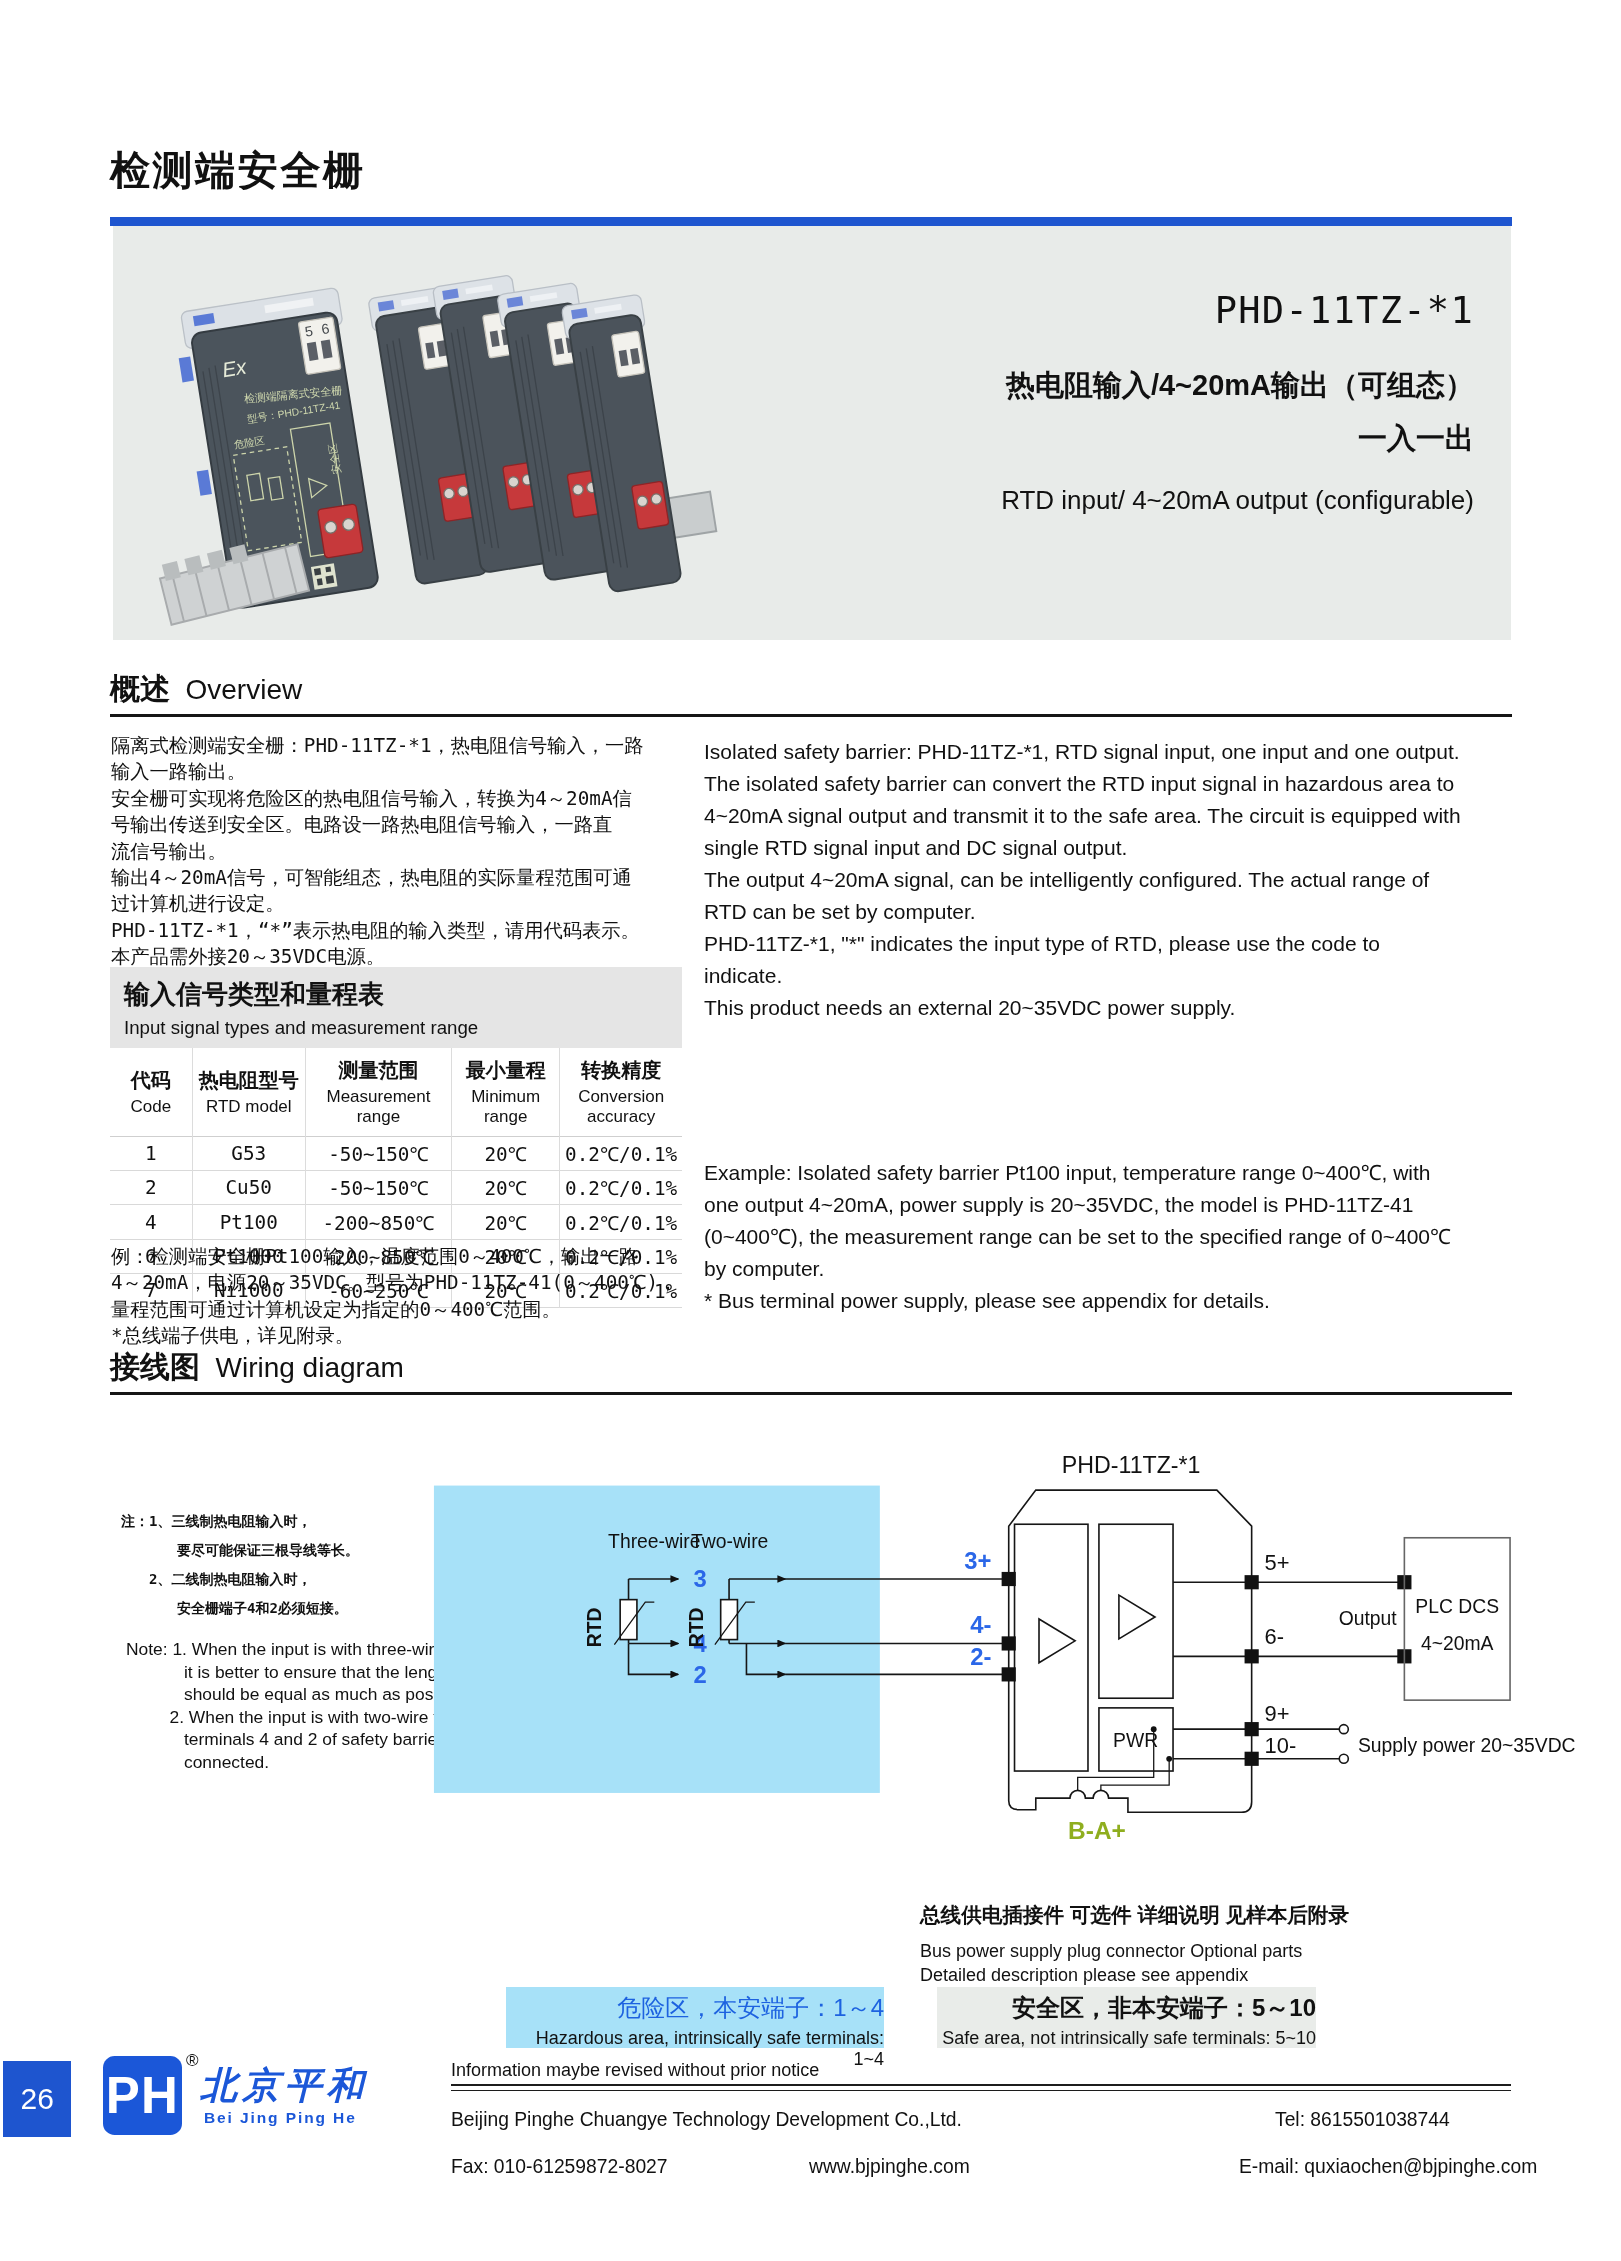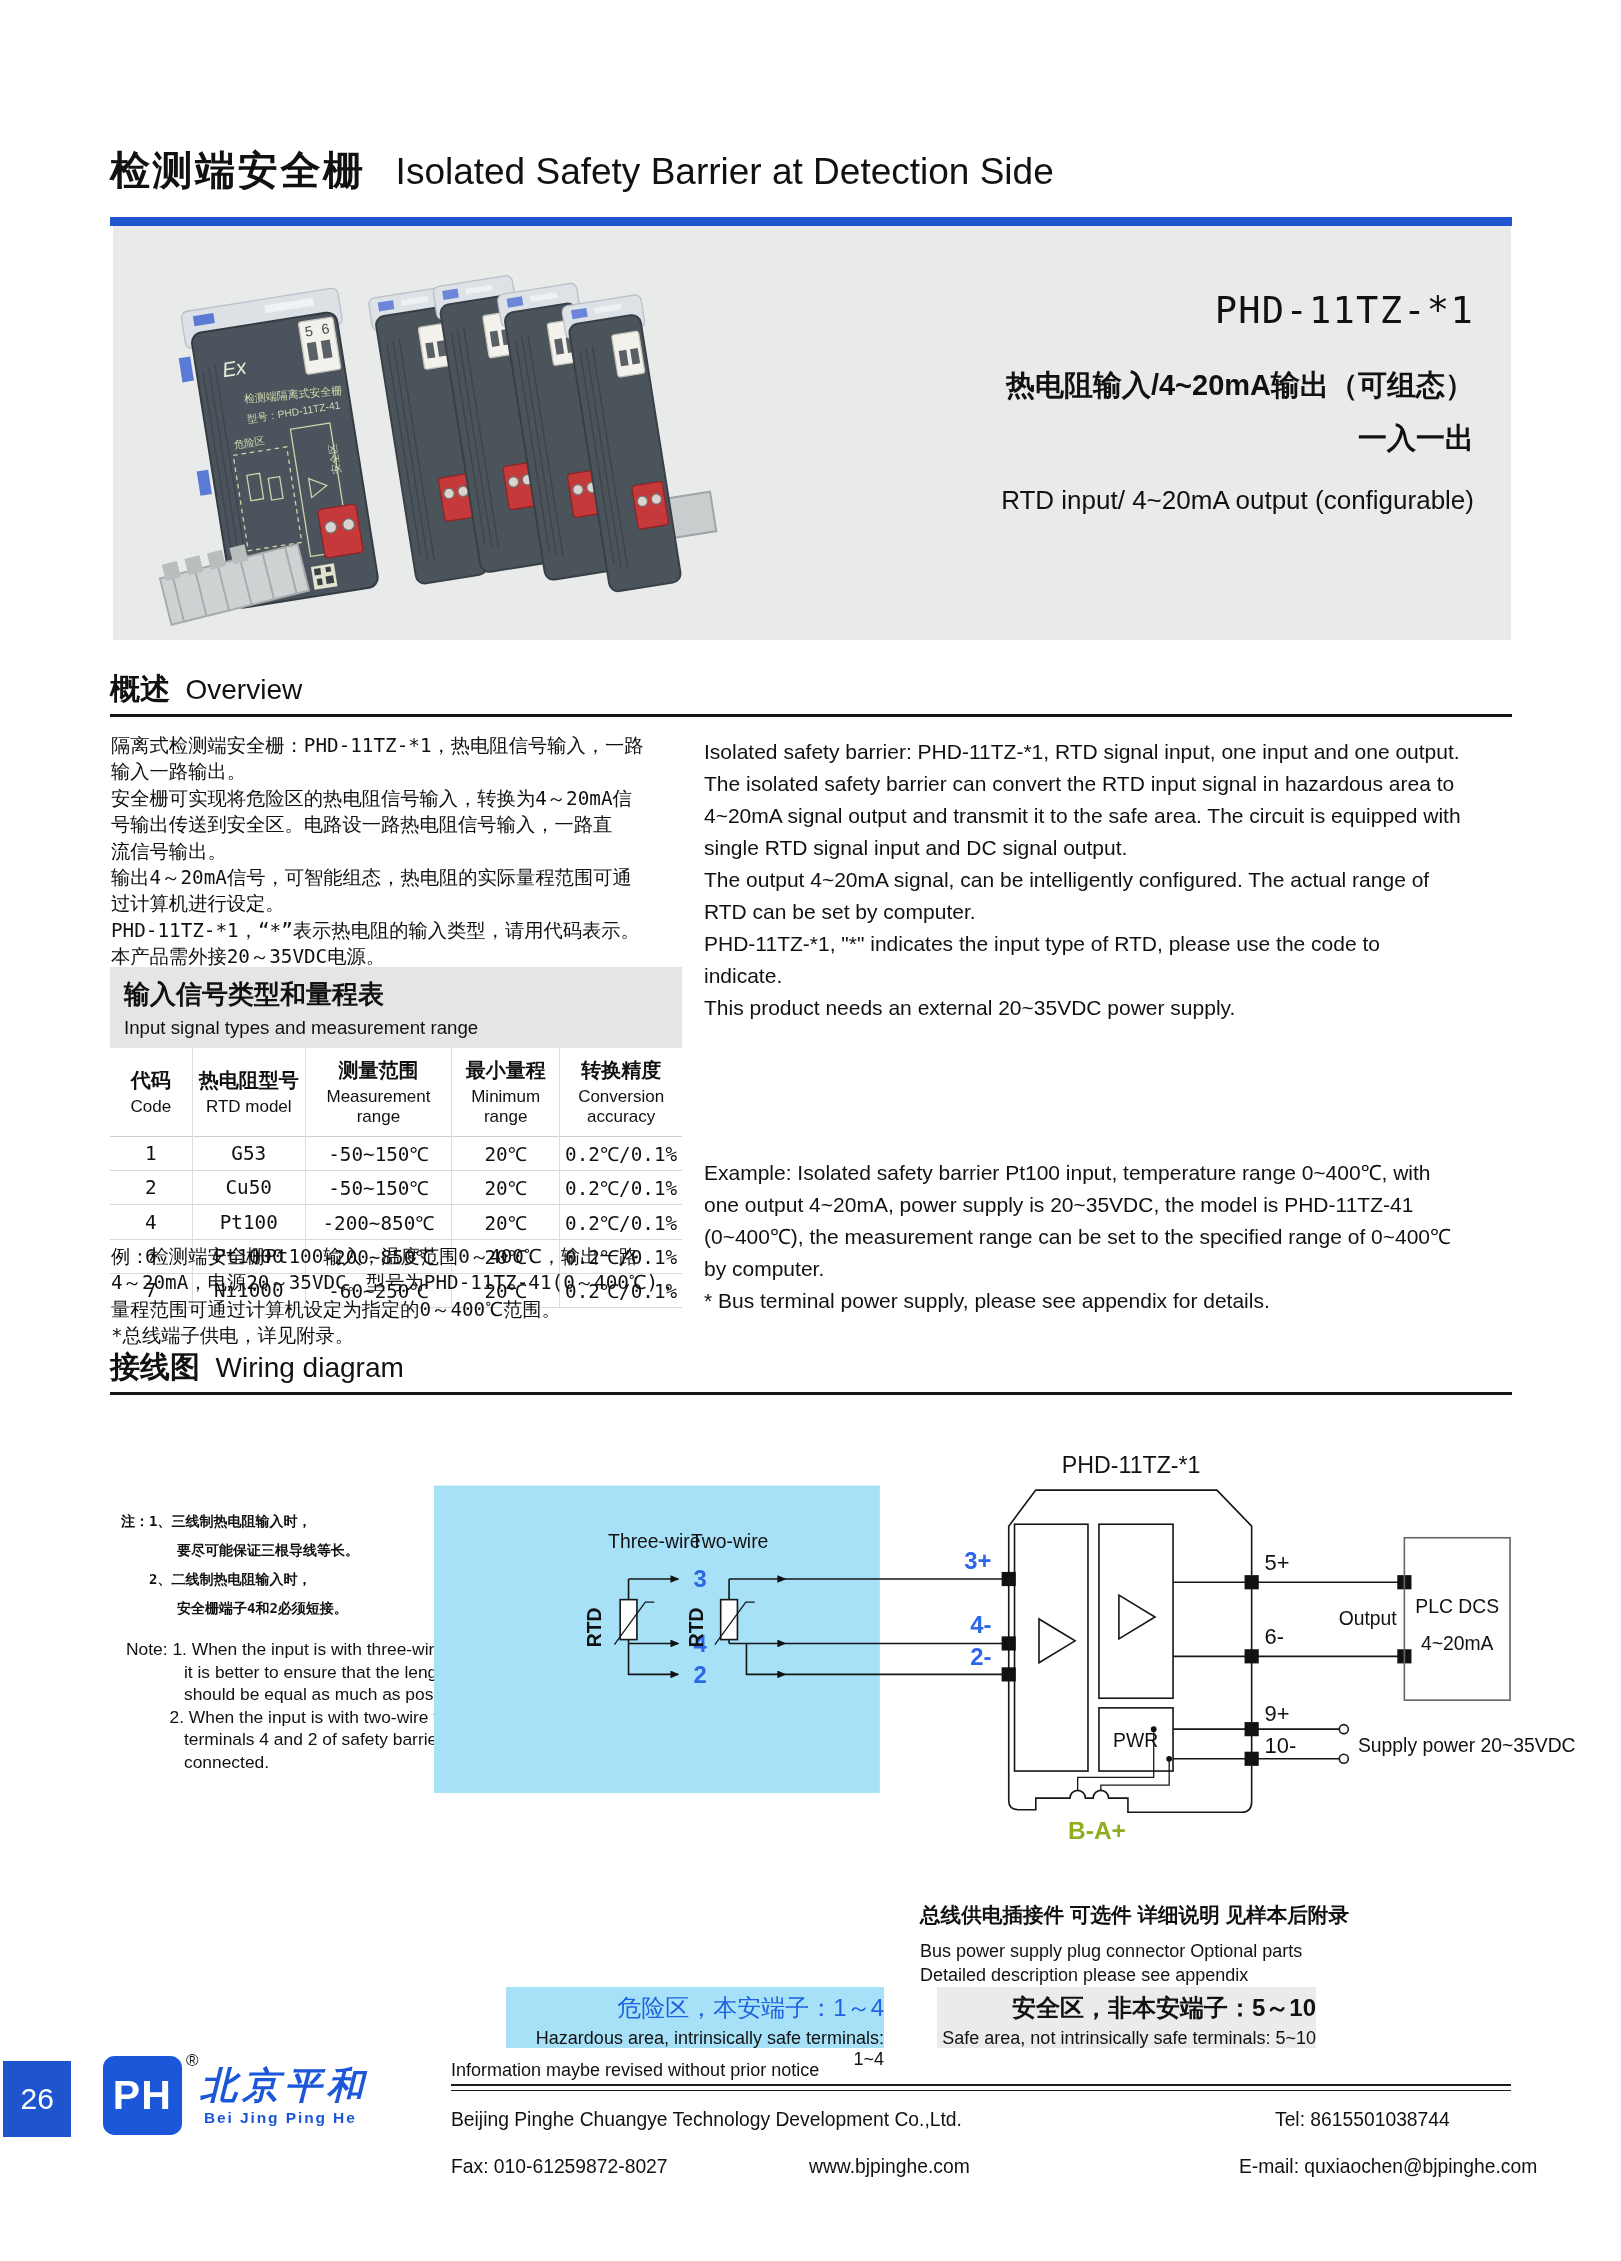--- a/index.html
+++ b/index.html
@@ -56,21 +56,21 @@
   .area-cn{font-size:24px;padding-top:5.2px;}
   .area-en{font-size:18px;margin-top:3.9px;}
 
   
   .notice{font-size:18px;}
   .dbl-rule{border-top:2.6px solid #1c1c1c;border-bottom:1.9px solid #1c1c1c;height:3.9px;}
   .foot-line{font-size:19.3px;}
   .page-box{background:#1e55cf;color:#fff;text-align:center;}
   .page-num{font-size:30px;line-height:76px;font-weight:400;}
   .logo-sq{background:#1b57d8;border-radius:11.6px;color:#fff;text-align:center;}
-  .logo-ph{font-size:41px;font-weight:700;line-height:79px;letter-spacing:1.3px;}
+  .logo-ph{font-size:51px;font-weight:700;line-height:79px;letter-spacing:1.3px;}
   .logo-reg{font-size:17px;color:#111;}
   .logo-cn{font-size:37px;font-weight:700;font-style:italic;color:#1b57d8;letter-spacing:5.2px;}
   .logo-en{font-size:15.5px;font-weight:700;color:#1b57d8;letter-spacing:1.9px;}
 
   
   .dln{stroke:#161616;stroke-width:2.5;fill:none;}
   .dthin{stroke:#161616;stroke-width:2;fill:none;}
   .dtxt{font:30px "Liberation Sans",sans-serif;fill:#111;}
   .dlbl{font:34px "Liberation Sans",sans-serif;fill:#111;}
   .dmodel{font:36px "Liberation Sans",sans-serif;fill:#111;}
@@ -78,21 +78,20 @@
   .drtd{font:700 30px "Liberation Sans",sans-serif;fill:#111;}
   .dgreen{font:700 38px "Liberation Sans",sans-serif;fill:#8fae1f;}
 </style>
 </head>
 <body>
 
 <div id="page">
 
   <div class="abs title-row" style="left:110px;top:143px;">
     <span class="title-cn">检测端安全栅</span>
-    <span class="title-en">Isolated Safety Barrier at Detection Side</span>
   </div>
   <div class="abs blue-rule" style="left:110px;top:217px;width:1402px;height:9px;"></div>
 
   <div class="abs panel" style="left:113px;top:226px;width:1398px;height:414px;">
 
     <svg class="abs" style="left:35px;top:32px;" width="580" height="374" viewBox="0 0 900 580">
       <defs>
         <g id="bmod">
           <rect x="-6" y="-30" width="124" height="52" rx="10" fill="#dde2e7" stroke="#b9bfc6" stroke-width="2"></rect>
           <rect x="8" y="-22" width="24" height="14" fill="#6b86d8"></rect>

